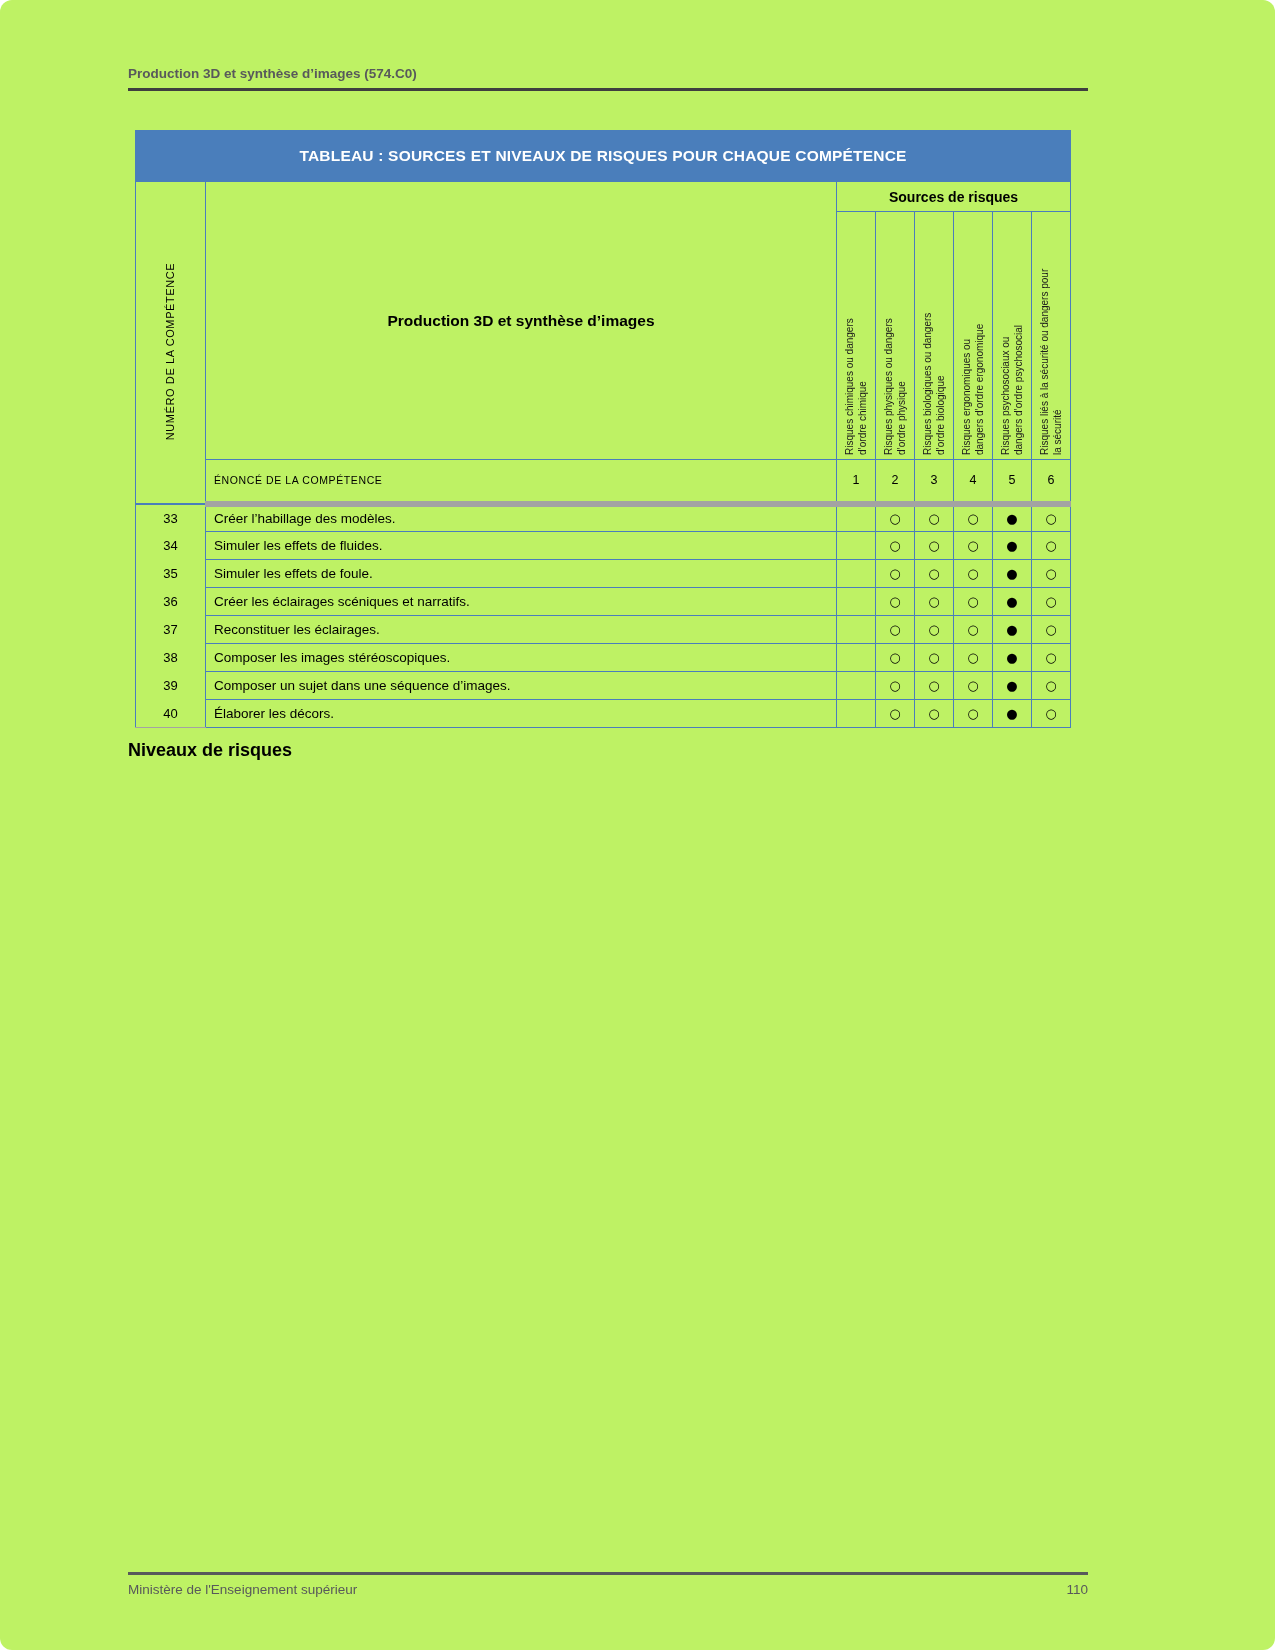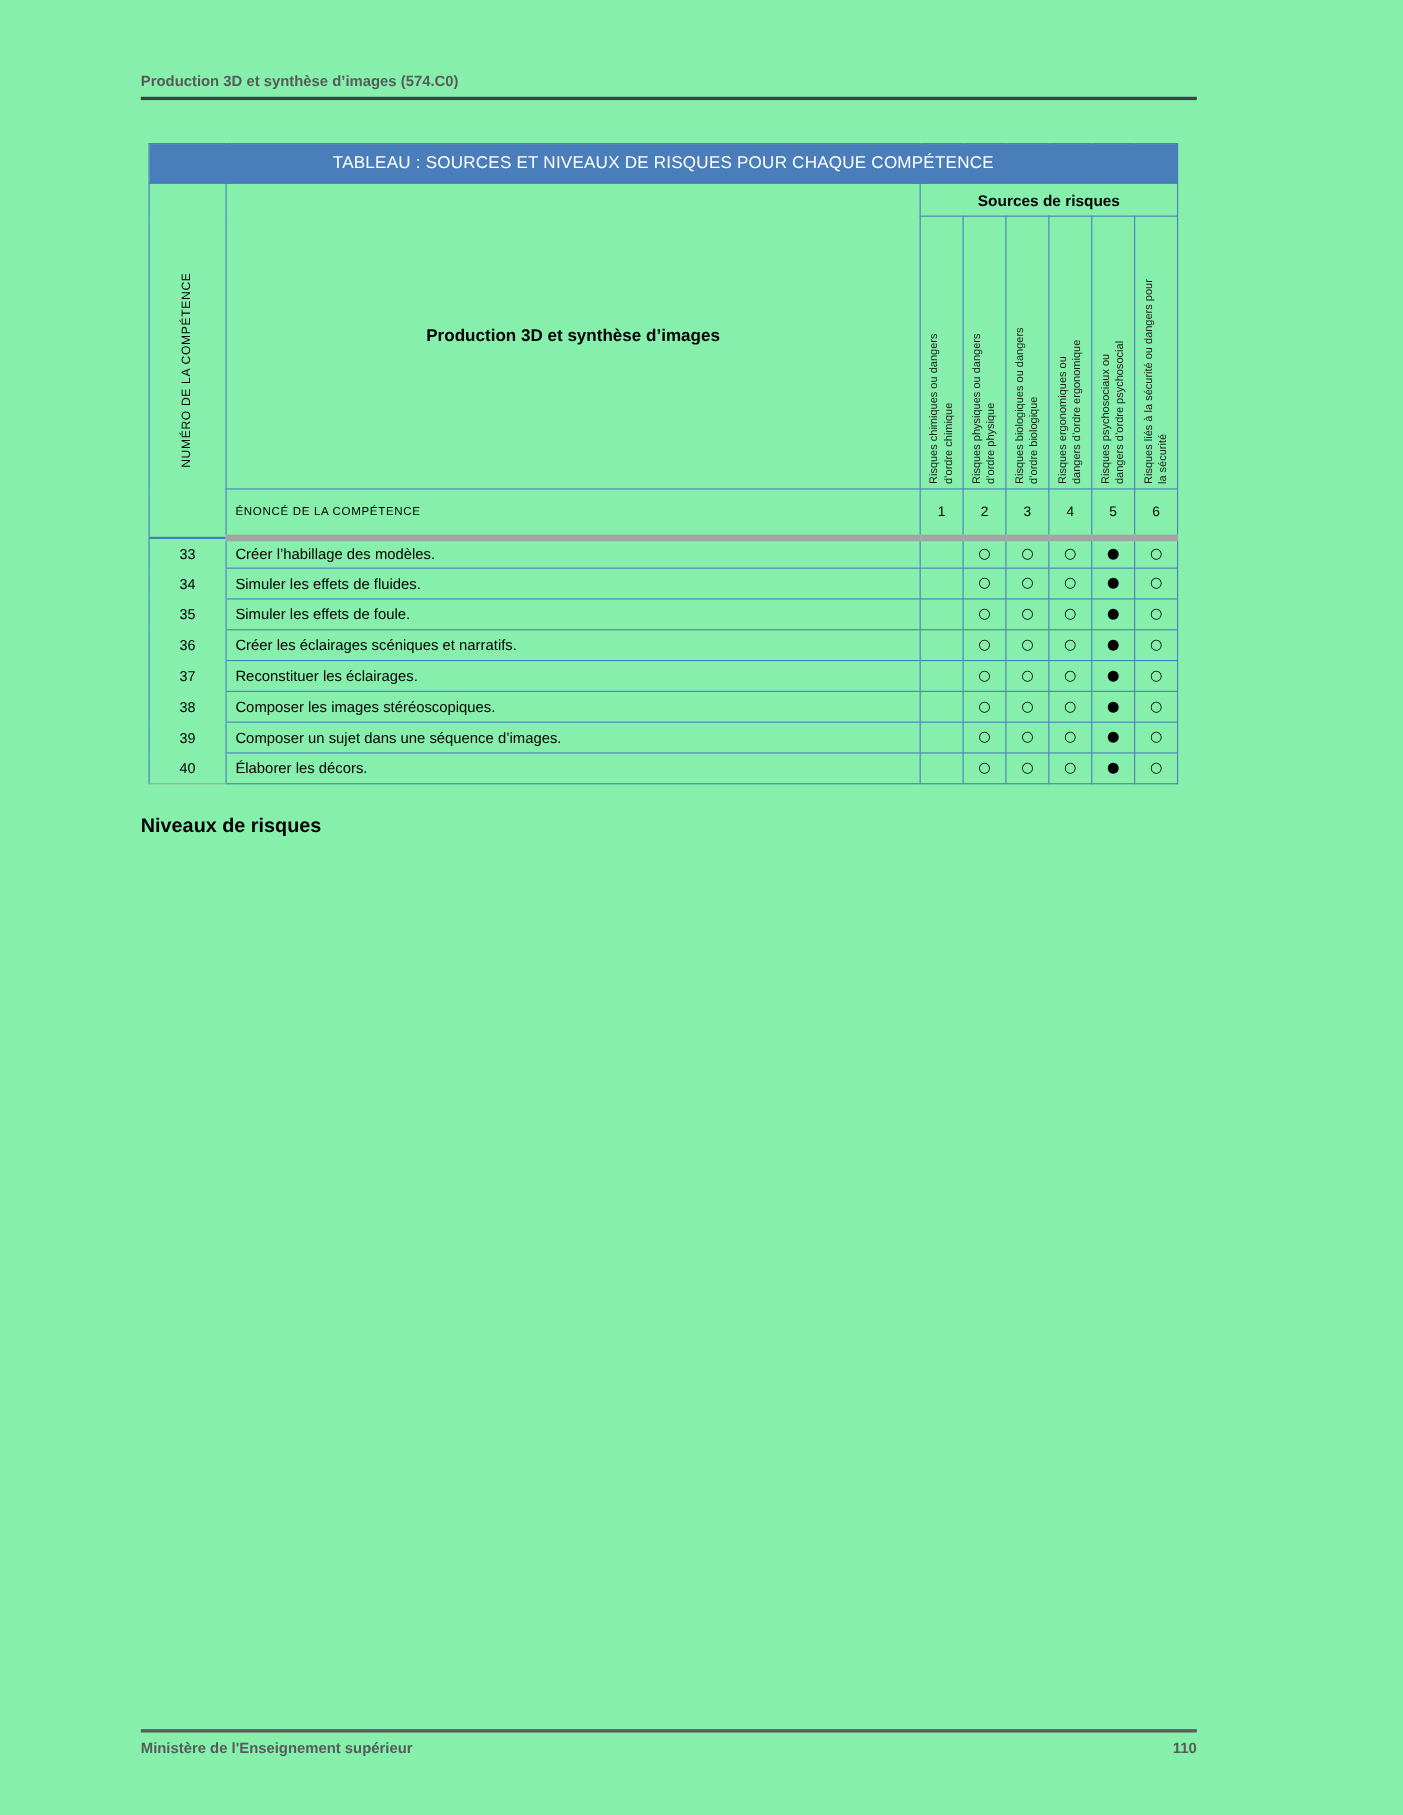--- a/index.html
+++ b/index.html
@@ -1,32 +1,32 @@
 <!DOCTYPE html>
 <html><head>
 <meta charset="utf-8">
 <style>
   * { margin:0; padding:0; box-sizing:border-box; }
   html,body { background:#ffffff; }
   body { font-family:"Liberation Sans","DejaVu Sans",sans-serif; color:#000; }
-  .page { position:relative; width:1275px; height:1650px; background:#86efac; overflow:hidden; }
+  .page { position:relative; width:1275px; height:1650px; background:#bef264; overflow:hidden;border-radius:12px; }
 
   
   .doc-header { position:absolute; left:128px; top:66px; width:960px; border-bottom:3px solid #3f3f3f; padding-bottom:7px; }
   .doc-header-title { font-size:13.5px; font-weight:bold; color:#58595b; }
 
   
   .table-wrap { position:absolute; left:135px; top:130px; }
   table.risk-table { border-collapse:collapse; table-layout:fixed; width:935px; }
   col.col-num { width:70px; }
   col.col-stmt { width:631px; }
   col.col-risk { width:39px; }
   td { border:1px solid #4a7ebb; vertical-align:middle; }
 
-  .title-row td { background:#4a7ebb; color:#ffffff; font-weight:normal; font-size:15.5px; text-align:center; height:36px; letter-spacing:0.2px; }
+  .title-row td { background:#4a7ebb; color:#ffffff; font-weight:bold; font-size:15.5px; text-align:center; height:51px; letter-spacing:0.2px; }
 
   .cell-numhdr { position:relative; border-bottom:2px solid #4a7ebb; }
   .vtext-num { position:absolute; left:0; top:100%; width:303px; height:68px; transform-origin:0 0; transform:rotate(-90deg); display:flex; align-items:center; justify-content:center; font-size:11px; letter-spacing:0.6px; color:#000; text-align:center; }
 
   .cell-program { text-align:center; font-weight:bold; font-size:15.5px; }
   .cell-sources { height:30px; text-align:center; font-weight:bold; font-size:14px; }
 
   .risk-label-row td { height:248px; position:relative; }
   .vlabel { position:absolute; left:0; top:calc(100% - 4px); width:240px; height:37px; transform-origin:0 0; transform:rotate(-90deg); display:flex; flex-direction:column; justify-content:center; font-size:10px; line-height:1.3; white-space:pre-line; color:#1a1a1a; }
 
@@ -42,21 +42,21 @@
 
   
   .legend { position:absolute; left:128px; top:740px; width:962px; }
   .legend-heading { font-size:18px; font-weight:bold; margin-bottom:3px; }
   .legend-body { font-size:18px; line-height:1.5; }
   .legend-symbols { margin-top:42px; font-size:18px; }
   .legend-item-low { display:inline-block; width:285px; }
   .sym { font-family:"DejaVu Sans",sans-serif; font-size:14px; }
 
   
-  .doc-footer { position:absolute; left:128px; top:1572px; width:960px; border-top:3px solid #58595b; padding-top:7px; display:flex; justify-content:space-between; font-size:13.5px; font-weight:bold; color:#58595b; }
+  .doc-footer { position:absolute; left:128px; top:1572px; width:960px; border-top:3px solid #58595b; padding-top:7px; display:flex; justify-content:space-between; font-size:13.5px; font-weight:normal; color:#58595b; }
 </style>
 </head>
 <body>
 
 <div class="page">
 
   <header class="doc-header">
     <div class="doc-header-title">Production 3D et synthèse d’images (574.C0)</div>
   </header>
 

